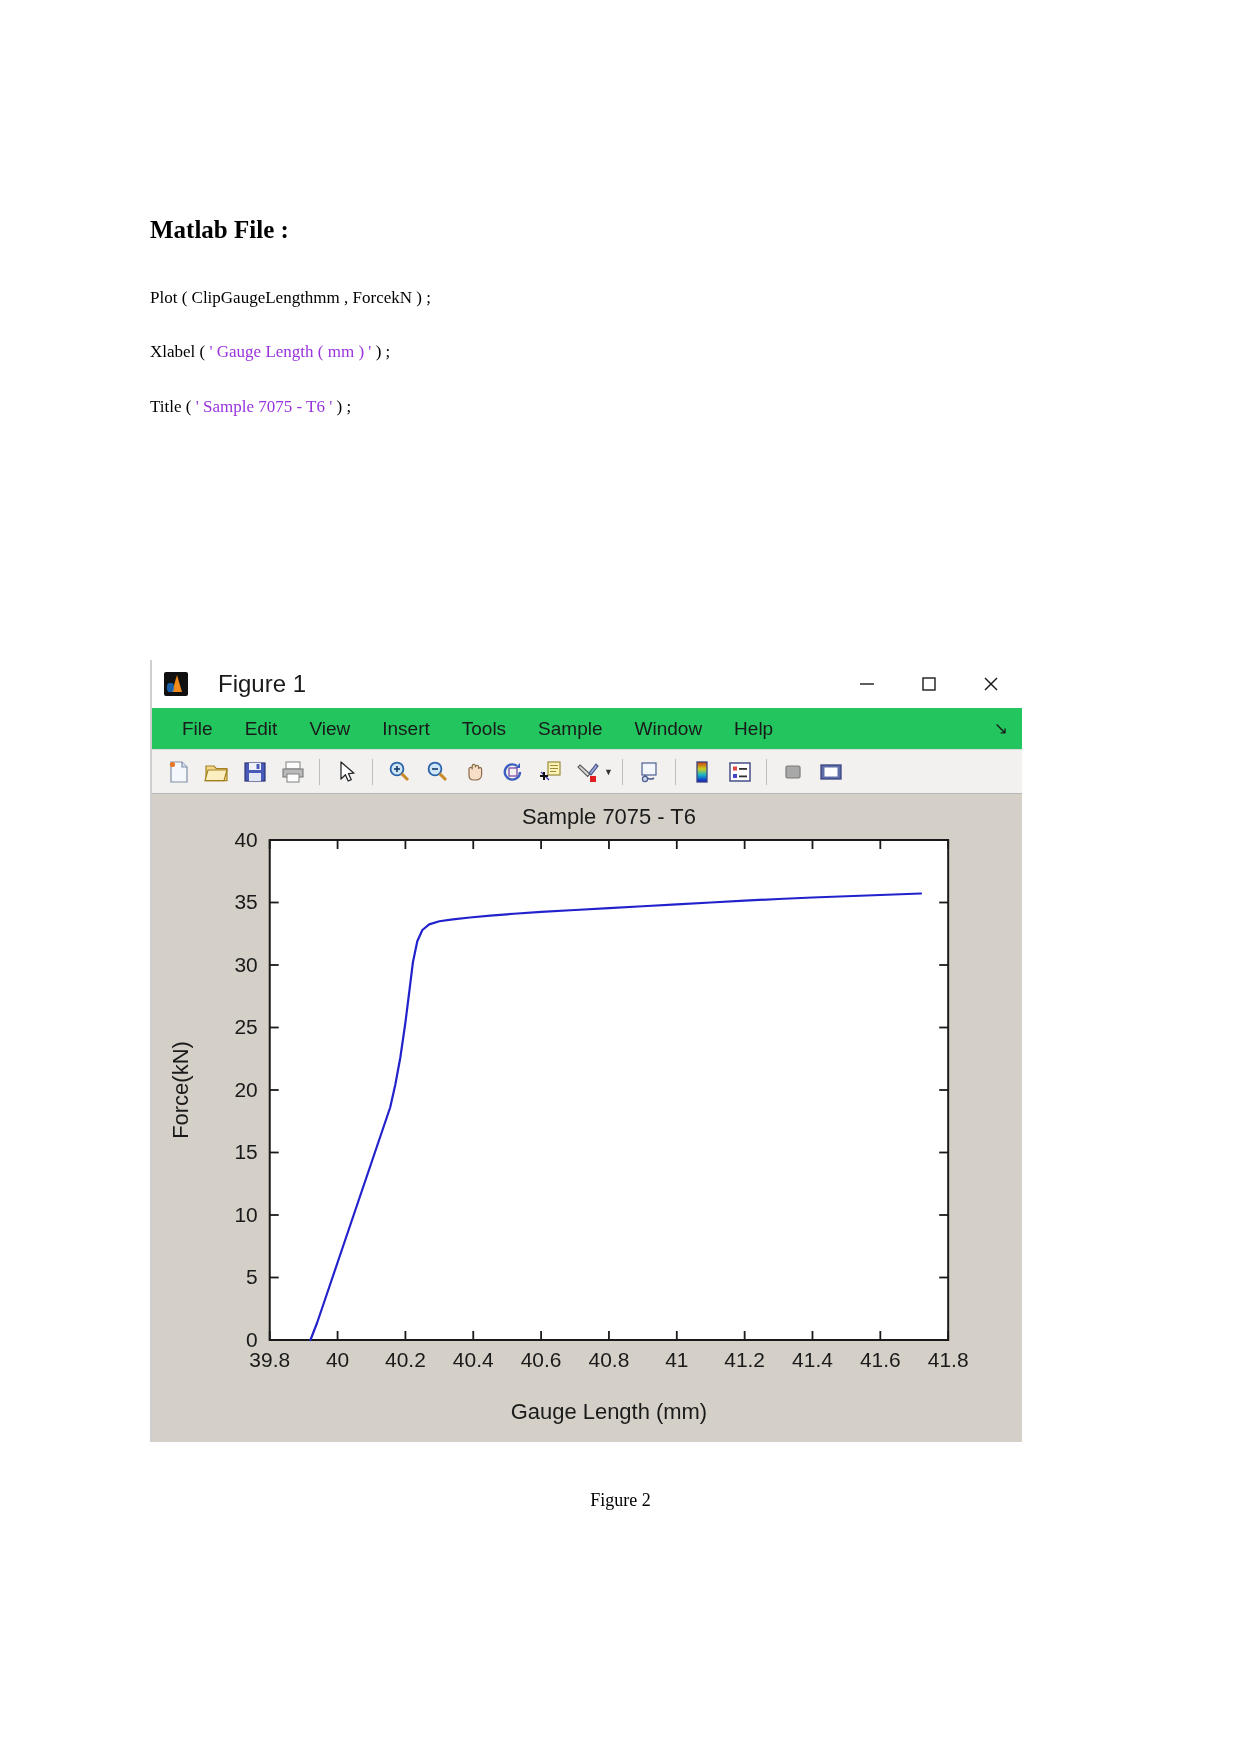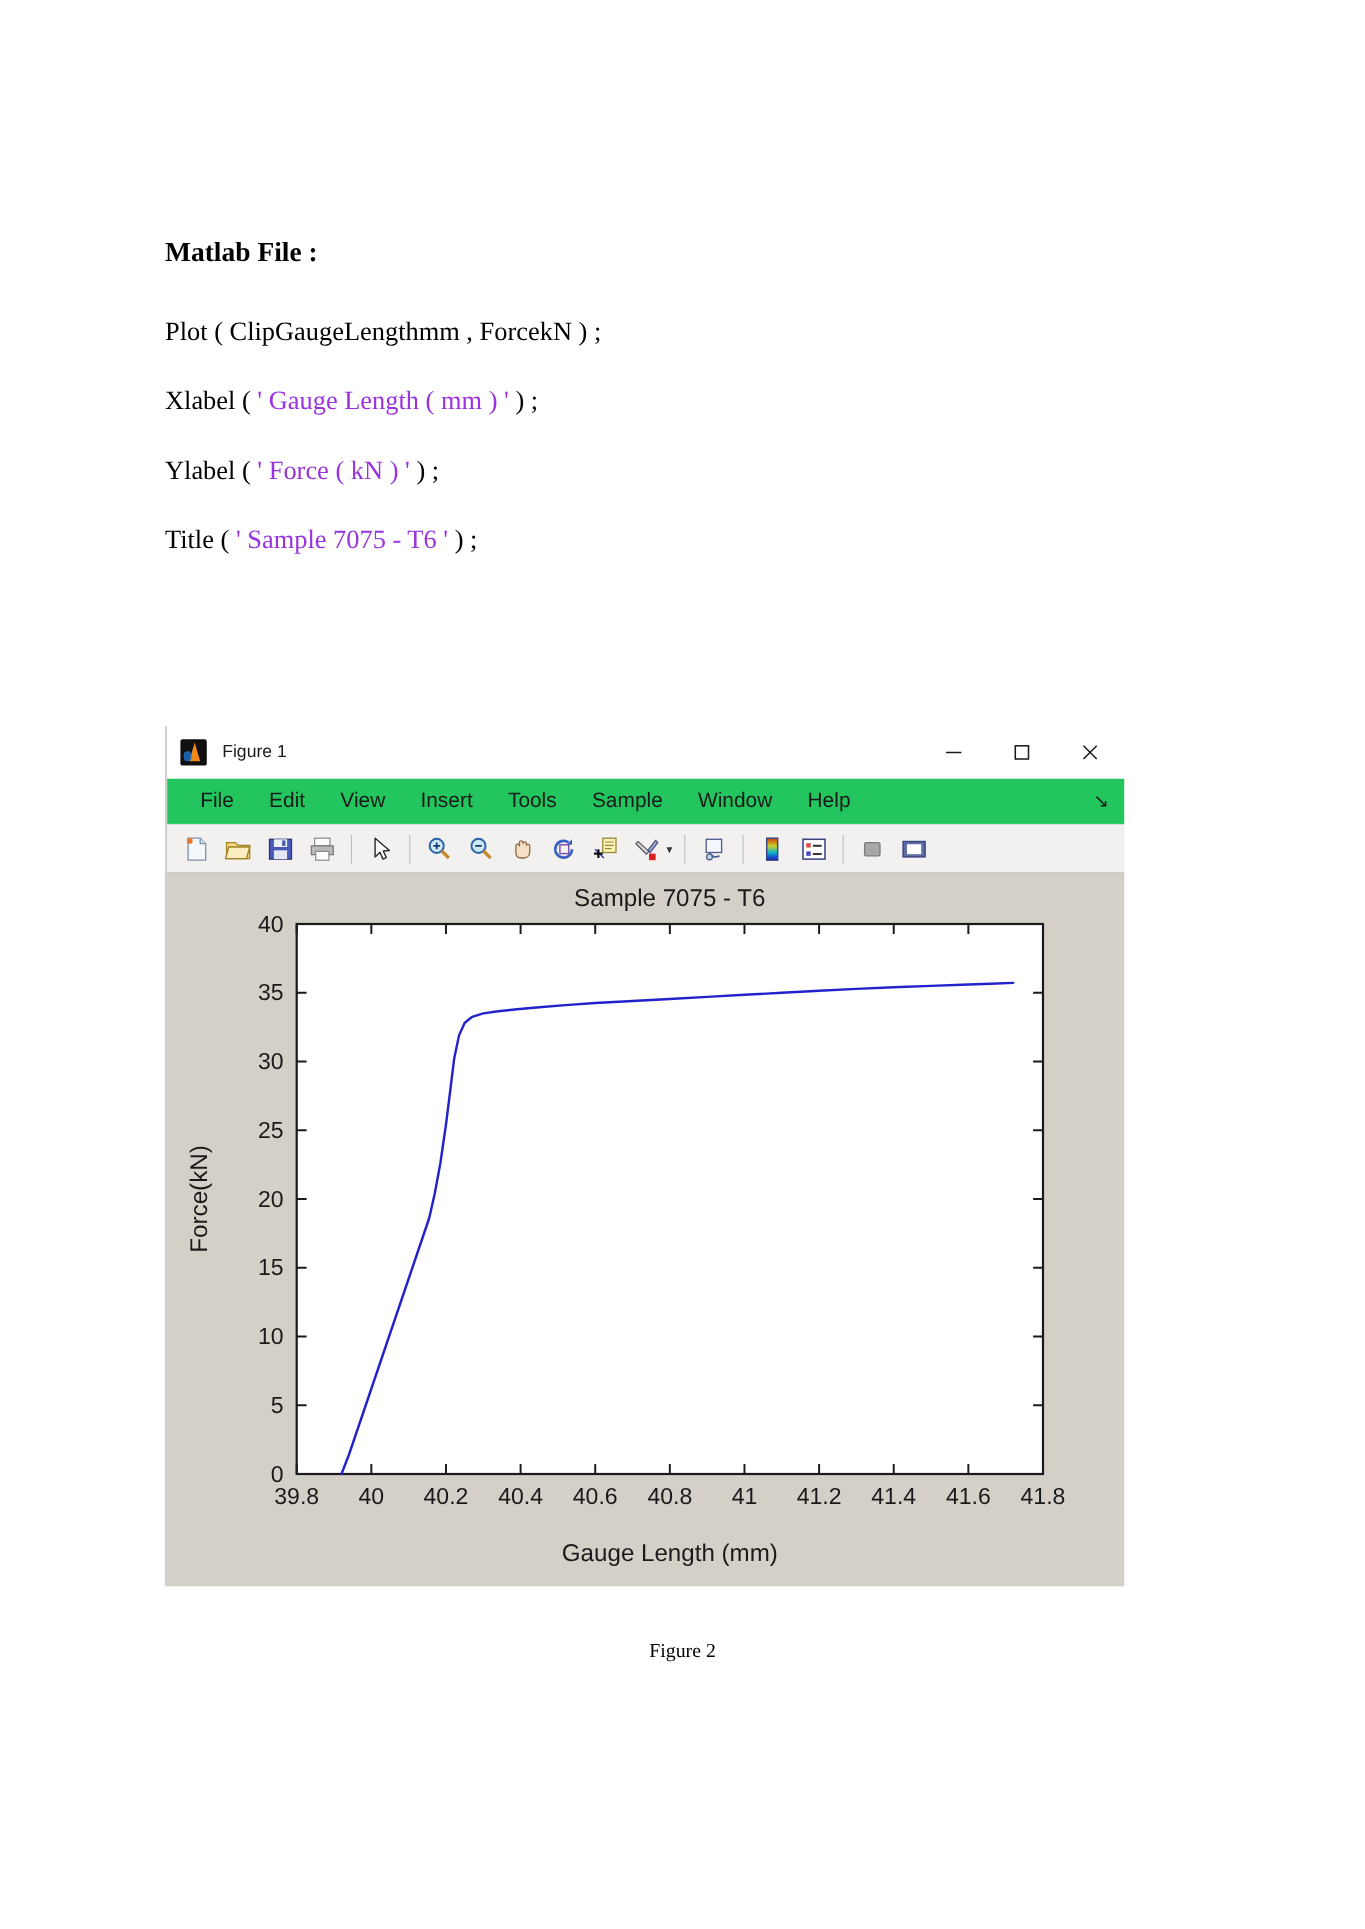--- a/index.html
+++ b/index.html
@@ -25,21 +25,21 @@
   }
   .doc-heading {
     font-family: "Liberation Serif", serif;
     font-weight: bold;
     font-size: 25px;
     line-height: 1.2;
     margin: 0 0 42px 0;
   }
   .code-line {
     font-family: "Liberation Serif", serif;
-    font-size: 24px;
+    font-size: 17px;
     line-height: 1.25;
     margin: 0 0 33px 0;
     white-space: pre;
   }
   .str { color: #9933dd; }
 
   
   .fig-window {
     position: absolute;
     left: 150px;
@@ -79,22 +79,22 @@
     content: "";
     position: absolute;
     left: 3px; top: 11px;
     width: 7px; height: 9px;
     background: #1b6fc4;
     border-radius: 40%;
     opacity: .85;
   }
   .win-title {
     font-family: "Liberation Sans", sans-serif;
-    font-size: 16px;
-    margin-left: 14px;
+    font-size: 24px;
+    margin-left: 30px;
     color: #1a1a1a;
     white-space: nowrap;
   }
   .win-controls {
     margin-left: auto;
     display: flex;
     align-items: center;
     height: 100%;
   }
   .win-btn {
@@ -183,21 +183,20 @@
 </head>
 <body>
 
 <div class="doc">
   <p class="doc-heading">Matlab File :</p>
 
   <p class="code-line"><span>Plot ( ClipGaugeLengthmm , ForcekN ) ;</span></p>
 
   <p class="code-line"><span>Xlabel ( </span><span class="str">' Gauge Length ( mm ) '</span><span> ) ;</span></p>
 
-  <p class="code-line"><span>Ylabel ( </span><span class="str">' Force ( kN ) '</span><span> ) ;</span></p>
 
   <p class="code-line"><span>Title ( </span><span class="str">' Sample 7075 - T6 '</span><span> ) ;</span></p>
 </div>
 
 <div class="fig-window">
 
   <div class="titlebar">
     <div class="app-icon"></div>
     <div class="win-title">Figure 1</div>
     <div class="win-controls">

